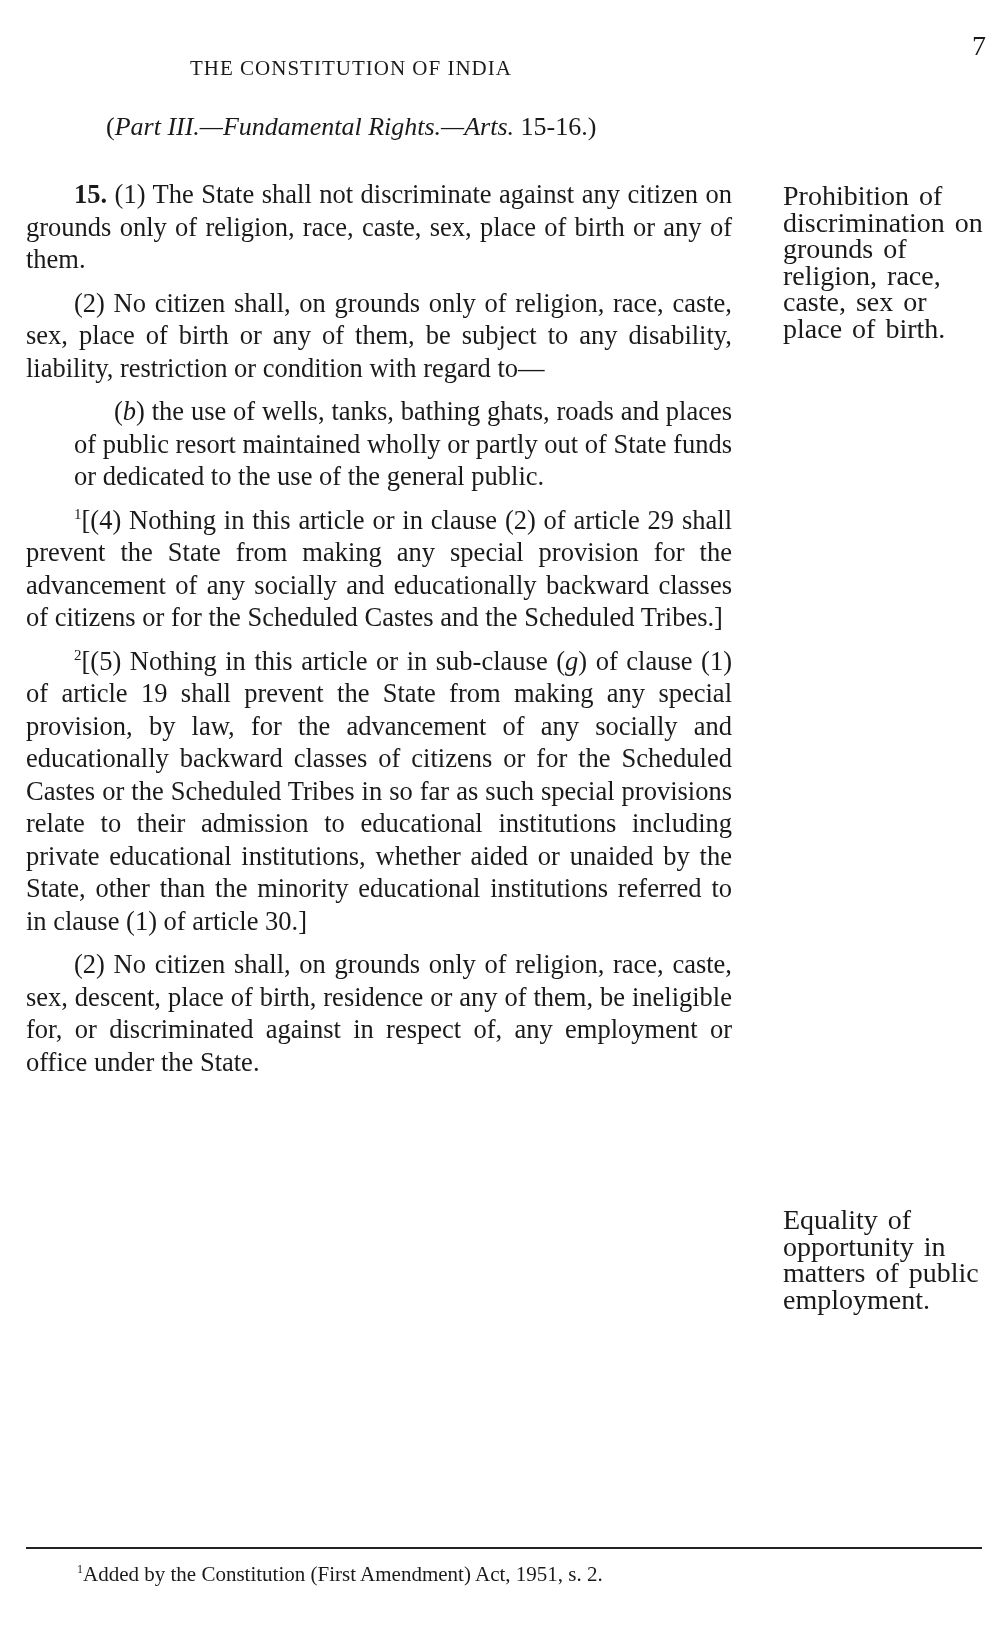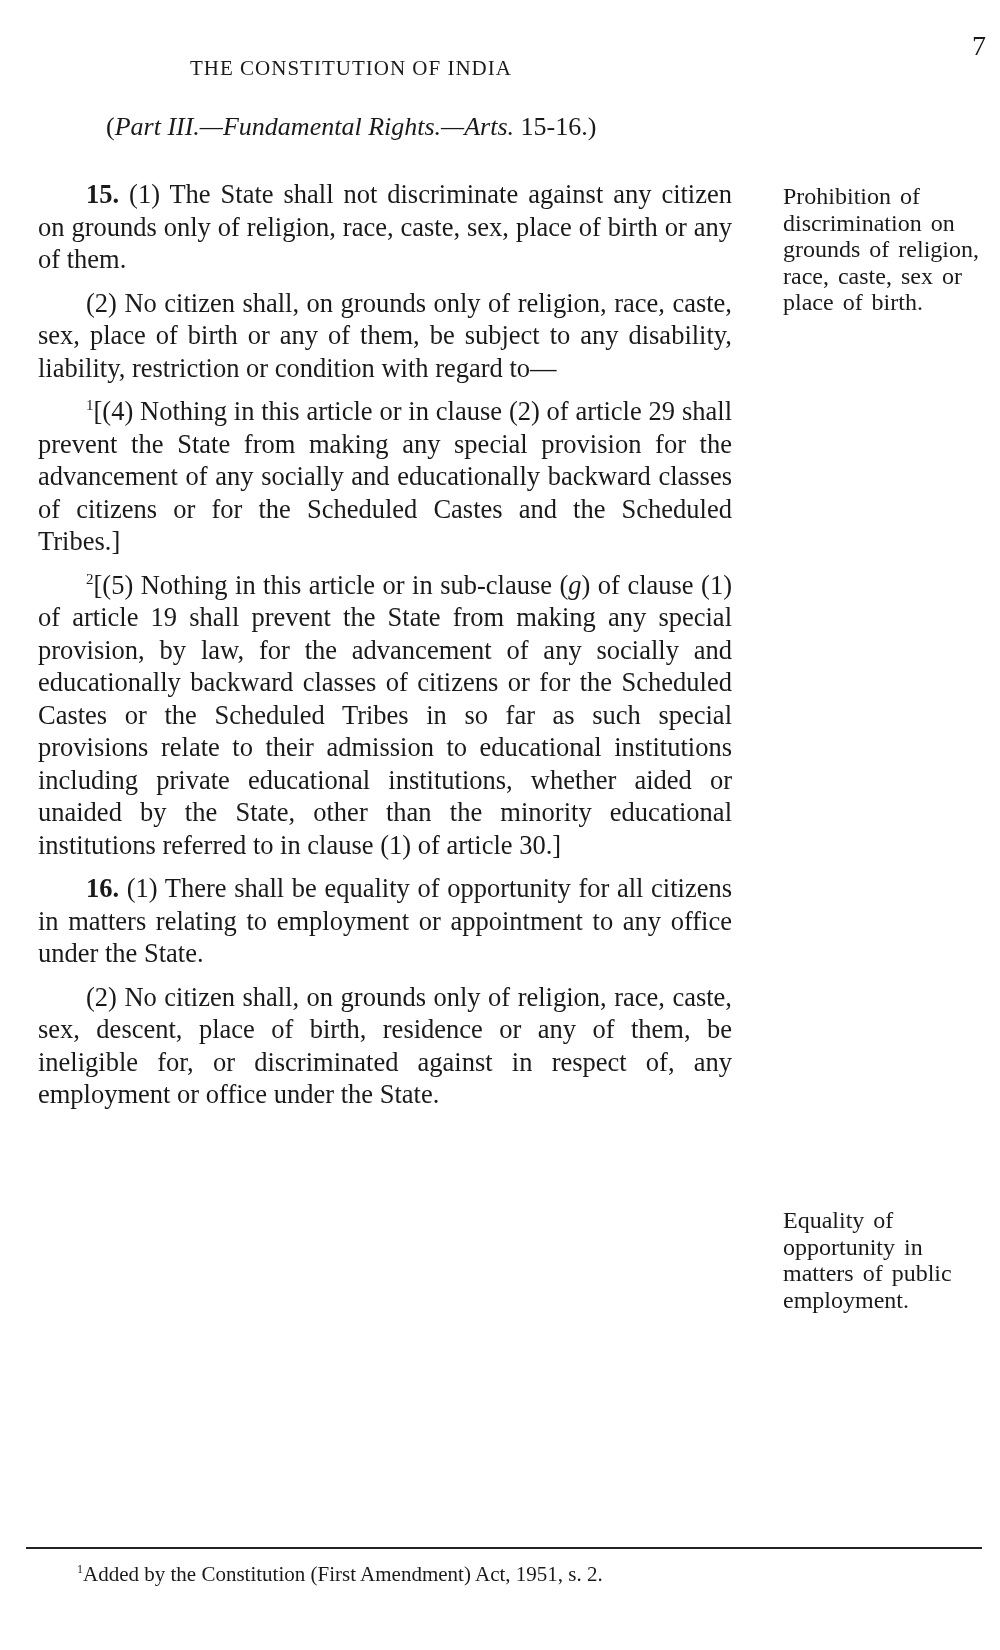--- a/index.html
+++ b/index.html
@@ -40,40 +40,40 @@
     .main-col {
       position: absolute;
       left: 26px;
       top: 178px;
       width: 706px;
       font-size: 26.5px;
       line-height: 32.5px;
       text-align: justify;
     }
     .para {
-      margin: 0 0 11px 12px;
+      margin: 0 0 11px 0;
       text-indent: 48px;
     }
     .para.sub {
       margin-left: 48px;
       text-indent: 40px;
     }
     .bold { font-weight: bold; }
     .it { font-style: italic; }
     sup {
       font-size: 15px;
       line-height: 0;
       vertical-align: 10px;
     }
 
     .margin-note {
       position: absolute;
       left: 783px;
       width: 200px;
-      font-size: 24px;
+      font-size: 28px;
       line-height: 26.5px;
       word-spacing: 3px;
     }
     .margin-note.n1 { top: 183px; }
     .margin-note.n2 { top: 1207px; }
 
     .rule {
       position: absolute;
       left: 26px;
       top: 1547px;
@@ -98,23 +98,23 @@
 <body>
 
 <div class="running-head">THE CONSTITUTION OF INDIA</div>
 <div class="page-number">7</div>
 
 <div class="part-heading"><span>(</span><span class="it">Part III.—Fundamental Rights.—Arts.</span><span> 15-16.</span><span>)</span></div>
 
 <div class="main-col">
   <p class="para"><span class="bold">15.</span><span> (1) The State shall not discriminate against any citizen on grounds only of religion, race, caste, sex, place of birth or any of them.</span></p>
   <p class="para">(2) No citizen shall, on grounds only of religion, race, caste, sex, place of birth or any of them, be subject to any disability, liability, restriction or condition with regard to—</p>
+  <p class="para sub">(<span class="it">b</span>)<span> the use of wells, tanks, bathing ghats, roads and places of public resort maintained wholly or partly out of State funds or dedicated to the use of the general public.</span></p>
   <p class="para"><sup>1</sup><span>[(4) Nothing in this article or in clause (2) of article 29 shall prevent the State from making any special provision for the advancement of any socially and educationally backward classes of citizens or for the Scheduled Castes and the Scheduled Tribes.]</span></p>
   <p class="para"><sup>2</sup><span>[(5) Nothing in this article or in sub-clause (</span><span class="it">g</span><span>) of clause (1) of article 19 shall prevent the State from making any special provision, by law, for the advancement of any socially and educationally backward classes of citizens or for the Scheduled Castes or the Scheduled Tribes in so far as such special provisions relate to their admission to educational institutions including private educational institutions, whether aided or unaided by the State, other than the minority educational institutions referred to in clause (1) of article 30.]</span></p>
-  <p class="para"><span class="bold">16.</span><span> (1) There shall be equality of opportunity for all citizens in matters relating to employment or appointment to any office under the State.</span></p>
   <p class="para">(2) No citizen shall, on grounds only of religion, race, caste, sex, descent, place of birth, residence or any of them, be ineligible for, or discriminated against in respect of, any employment or office under the State.</p>
 </div>
 
 <div class="margin-note n1">Prohibition of discrimination on grounds of religion, race, caste, sex or place of birth.</div>
 <div class="margin-note n2">Equality of opportunity in matters of public employment.</div>
 
 <div class="rule"></div>
 
 <div class="footnotes">
   <div><sup>1</sup><span>Added by the Constitution (First Amendment) Act, 1951, s. 2.</span></div>

